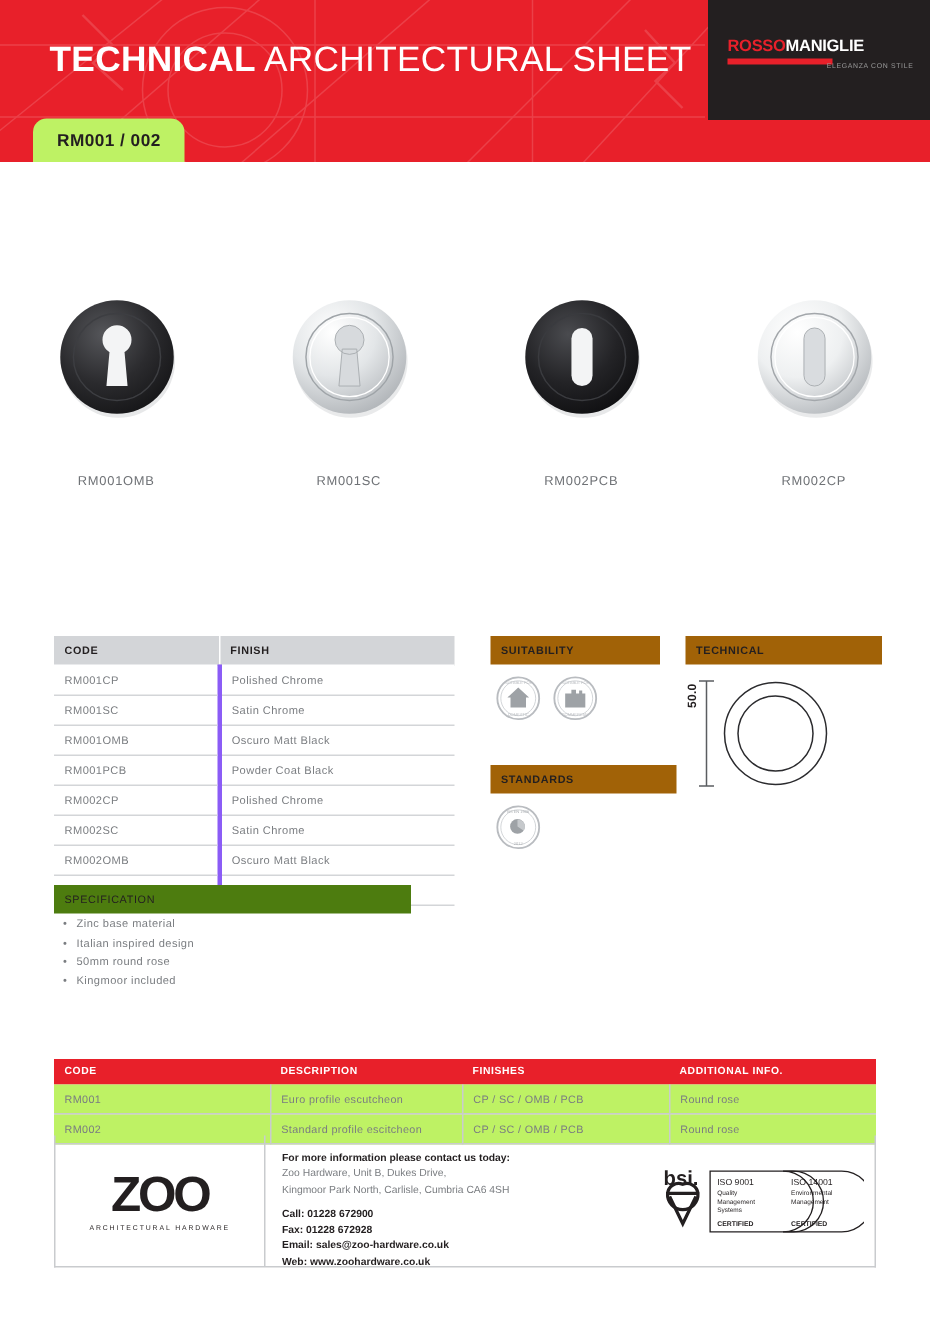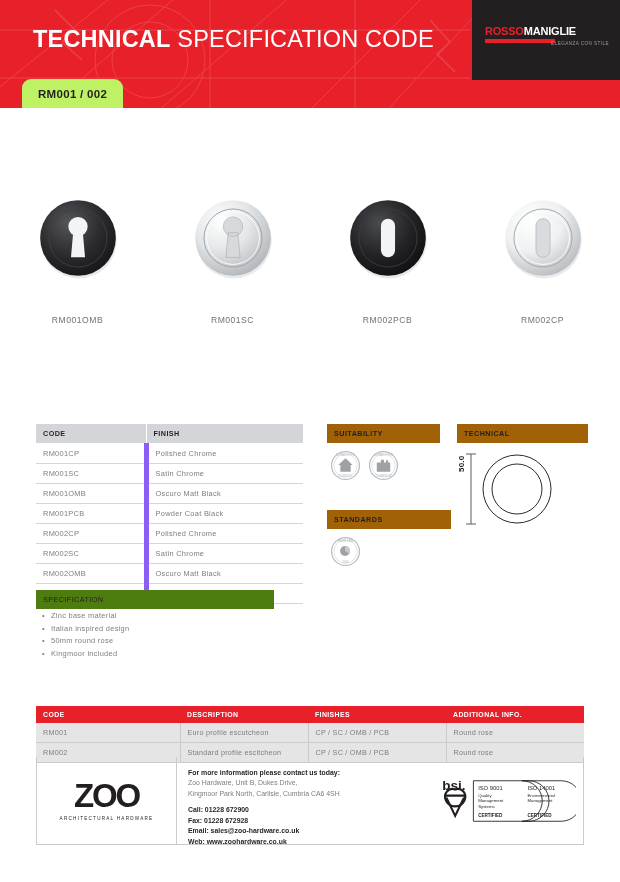--- a/index.html
+++ b/index.html
@@ -110,21 +110,21 @@
     padding: 5px 7px;
     letter-spacing: .45px;
     border-bottom: 1px solid #ffffff;
   }
   .spec-table td {
     padding: 5px 7px;
     color: #7a7d81;
     border-bottom: 1px solid #d3d5d8;
     letter-spacing: .3px;
   }
-  .spec-table td:first-child { width: 110px; border-right: 5px solid #8b5cf6; }
+  .spec-table td:first-child { width: 110px; border-right: 3px solid #8b5cf6; }
   .spec-table th:first-child { width: 110px; border-right: 1px solid #ffffff; }
 
   .spec-header-bar {
     position: absolute;
     left: 36px; top: 590px;
     width: 238px;
     background: #4d7c0f;
     padding: 5px 7px;
     font-size: 7.2px;
     font-weight: normal;
@@ -196,21 +196,21 @@
     color: #ffffff;
     font-size: 6.9px;
     font-weight: bold;
     text-align: left;
     padding: 5px 7px;
     letter-spacing: .4px;
   }
   .bottom-table td {
     padding: 5px 7px;
     color: #7a7d81;
-    background: #e5e5e5;
+    background: #bef264;
     border-bottom: 1px solid #c9cbce;
     letter-spacing: .25px;
     margin-top: 16px;
   }
   .bottom-table th:nth-child(1), .bottom-table td:nth-child(1) { width: 144px; }
   .bottom-table th:nth-child(2), .bottom-table td:nth-child(2) { width: 128px; }
   .bottom-table th:nth-child(3), .bottom-table td:nth-child(3) { width: 138px; }
   .bottom-table td { border-right: 1px solid #c9cbce; }
   .bottom-table td:last-child { border-right: none; }
 
@@ -277,21 +277,21 @@
       <path d="M210 -10 L210 120"></path>
       <path d="M355 -10 L355 120"></path>
     </g>
     <g stroke="#ffffff" stroke-width="1.6" fill="none">
       <path d="M55 10 L75 30 L62 42 L82 60"></path>
       <path d="M430 20 L450 42 L437 54 L455 72"></path>
     </g>
   </svg>
 
   <div class="header-title">
-    <span class="bold">TECHNICAL</span><span class="light"> SPECIFICATION CODE</span>
+    <span class="bold">TECHNICAL</span><span class="light"> ARCHITECTURAL SHEET</span>
   </div>
 
   <div class="logo-panel">
     <div class="logo-wrap">
       <div class="logo-text">
         <span class="logo-rosso">ROSSO</span><span class="logo-maniglie">MANIGLIE</span>
       </div>
       <div class="logo-underbar"></div>
       <div class="logo-tagline">ELEGANZA CON STILE</div>
     </div>

